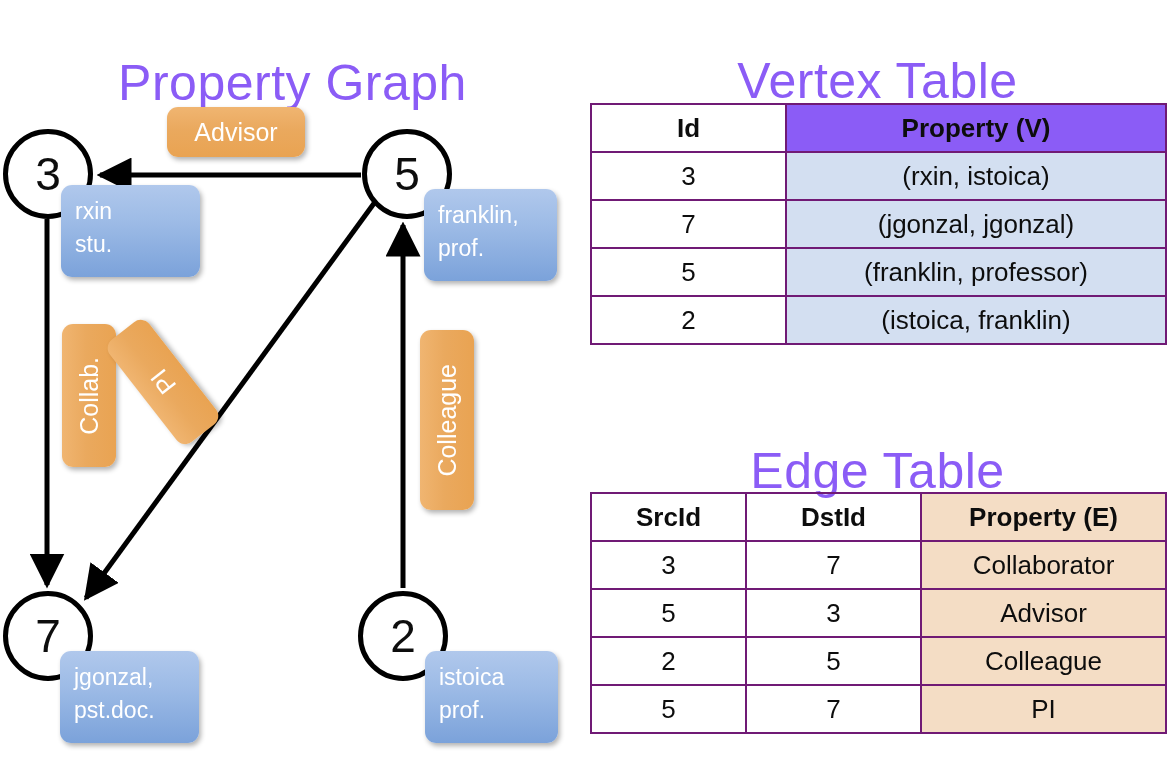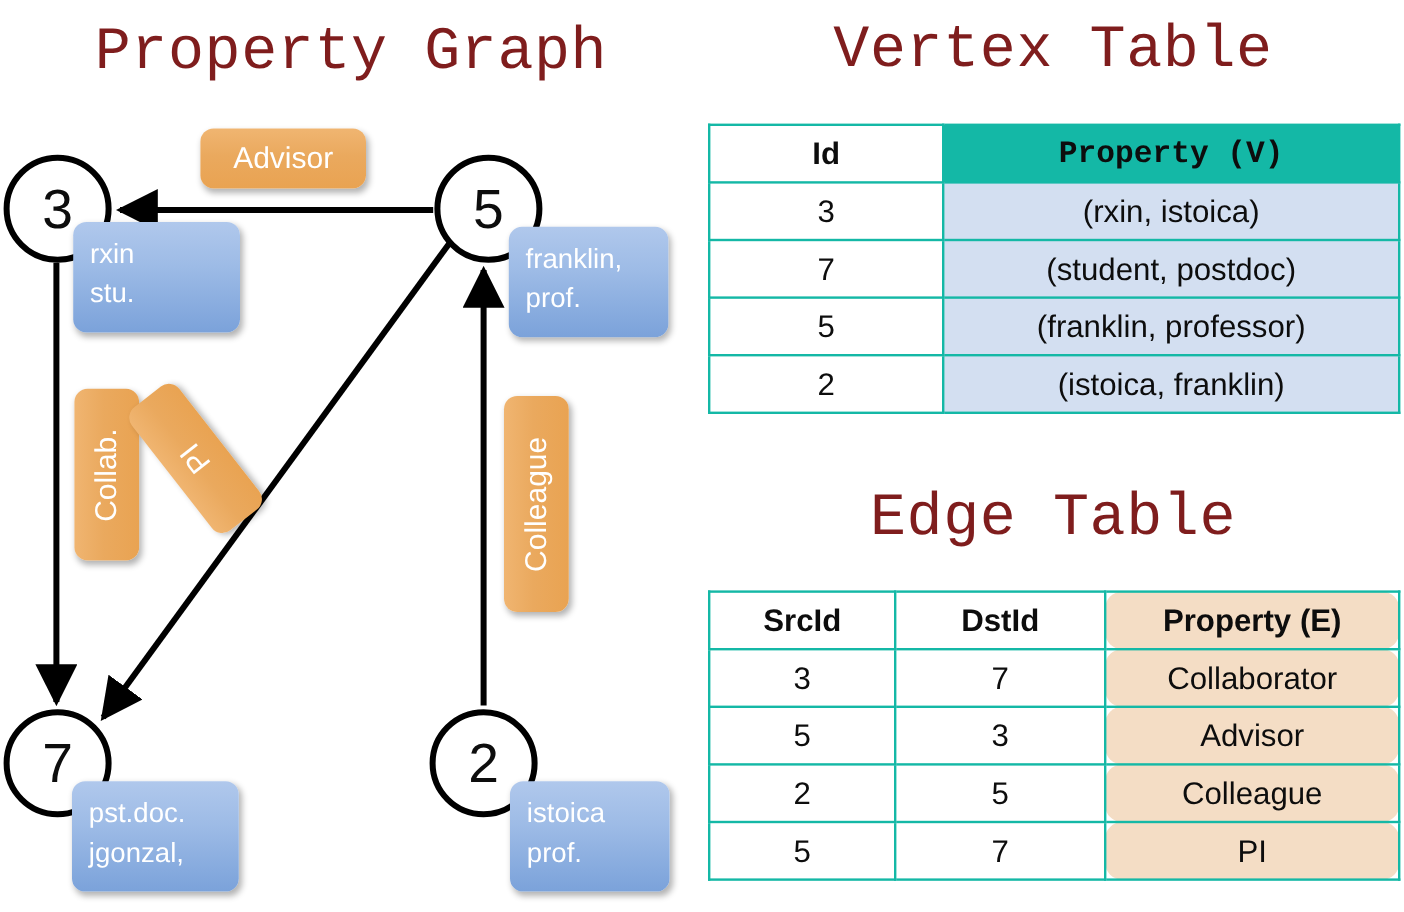--- a/index.html
+++ b/index.html
@@ -12,27 +12,28 @@
     height: 760px;
     position: relative;
     overflow: hidden;
     font-family: "Liberation Sans", sans-serif;
     color: #000;
   }
 
   
   .title {
     position: absolute;
-    font-family: Liberation Mono, monospace;
+    font-family: Liberation Sans, sans-serif;
     font-weight: 300;
     font-size: 50px;
     letter-spacing: 0.5px;
-    color: #7f1d1d;
+    color: #8b5cf6;
     white-space: nowrap;
     text-align: center;
+    margin-top: 38px;
   }
   #title-property-graph { left: 0; top: 16px; width: 585px; }
   #title-vertex-table   { left: 585px; top: 14px; width: 585px; }
   #title-edge-table     { left: 585px; top: 404px; width: 585px; }
 
   
   #graph-panel {
     position: absolute;
     left: 0; top: 0;
     width: 585px; height: 760px;
@@ -132,44 +133,44 @@
   }
 
   
   .data-table {
     position: absolute;
     border-collapse: collapse;
     table-layout: fixed;
     font-family: "Liberation Sans", sans-serif;
   }
   .data-table td, .data-table th {
-    border: 2px solid #14b8a6;
+    border: 2px solid #701a75;
     text-align: center;
     font-weight: 400;
     font-size: 26px;
     color: #0d0d0d;
     padding: 0;
     height: 46px;
     line-height: 46px;
     box-sizing: border-box;
     white-space: nowrap;
   }
   .data-table th { font-weight: 700; }
 
   #vertex-table { left: 590px; top: 103px; width: 575px; }
   #vertex-table col.c-id   { width: 195px; }
   #vertex-table col.c-prop { width: 380px; }
   #vertex-table .prop-cell { background: #d3dff1; }
-  #vertex-table th.prop-cell { background: #14b8a6; font-family: Liberation Mono, monospace; }
+  #vertex-table th.prop-cell { background: #8b5cf6; }
 
   #edge-table { left: 590px; top: 492px; width: 575px; padding-left: 15px; }
   #edge-table col.c-src { width: 155px; }
   #edge-table col.c-dst { width: 175px; }
   #edge-table col.c-ep  { width: 245px; }
-  #edge-table .prop-cell { background: #f4ddc5; border-radius: 14px; }
+  #edge-table .prop-cell { background: #f4ddc5; }
   #edge-table th.prop-cell { background: #f4ddc5; }
 </style>
 </head>
 <body>
 
 <div class="title" id="title-property-graph">Property Graph</div>
 
 <div class="title" id="title-vertex-table">Vertex Table</div>
 
 <div class="title" id="title-edge-table">Edge Table</div>
@@ -207,22 +208,22 @@
 
   <div class="vbox" id="vbox-rxin">
     <div>rxin</div>
     <div>stu.</div>
   </div>
   <div class="vbox" id="vbox-franklin">
     <div>franklin,</div>
     <div>prof.</div>
   </div>
   <div class="vbox" id="vbox-jgonzal">
+    <div>jgonzal,</div>
     <div>pst.doc.</div>
-    <div>jgonzal,</div>
   </div>
   <div class="vbox" id="vbox-istoica">
     <div>istoica</div>
     <div>prof.</div>
   </div>
 
   <div class="ebox" id="ebox-advisor">
     <span>Advisor</span>
   </div>
   <div class="ebox" id="ebox-collab">
@@ -248,21 +249,21 @@
       <th class="prop-cell">Property (V)</th>
     </tr>
   </thead>
   <tbody>
     <tr>
       <td>3</td>
       <td class="prop-cell">(rxin, istoica)</td>
     </tr>
     <tr>
       <td>7</td>
-      <td class="prop-cell">(student, postdoc)</td>
+      <td class="prop-cell">(jgonzal, jgonzal)</td>
     </tr>
     <tr>
       <td>5</td>
       <td class="prop-cell">(franklin, professor)</td>
     </tr>
     <tr>
       <td>2</td>
       <td class="prop-cell">(istoica, franklin)</td>
     </tr>
   </tbody>

